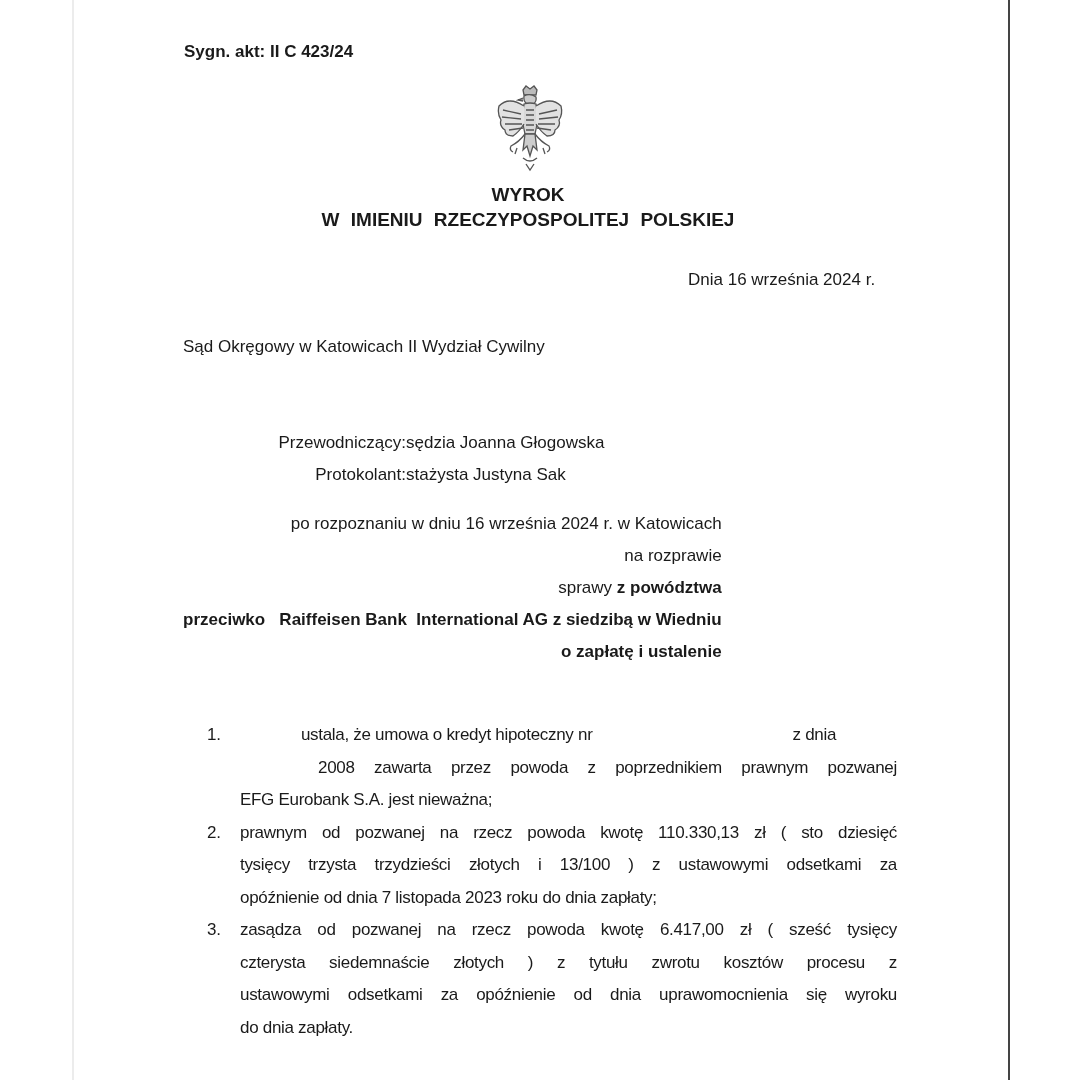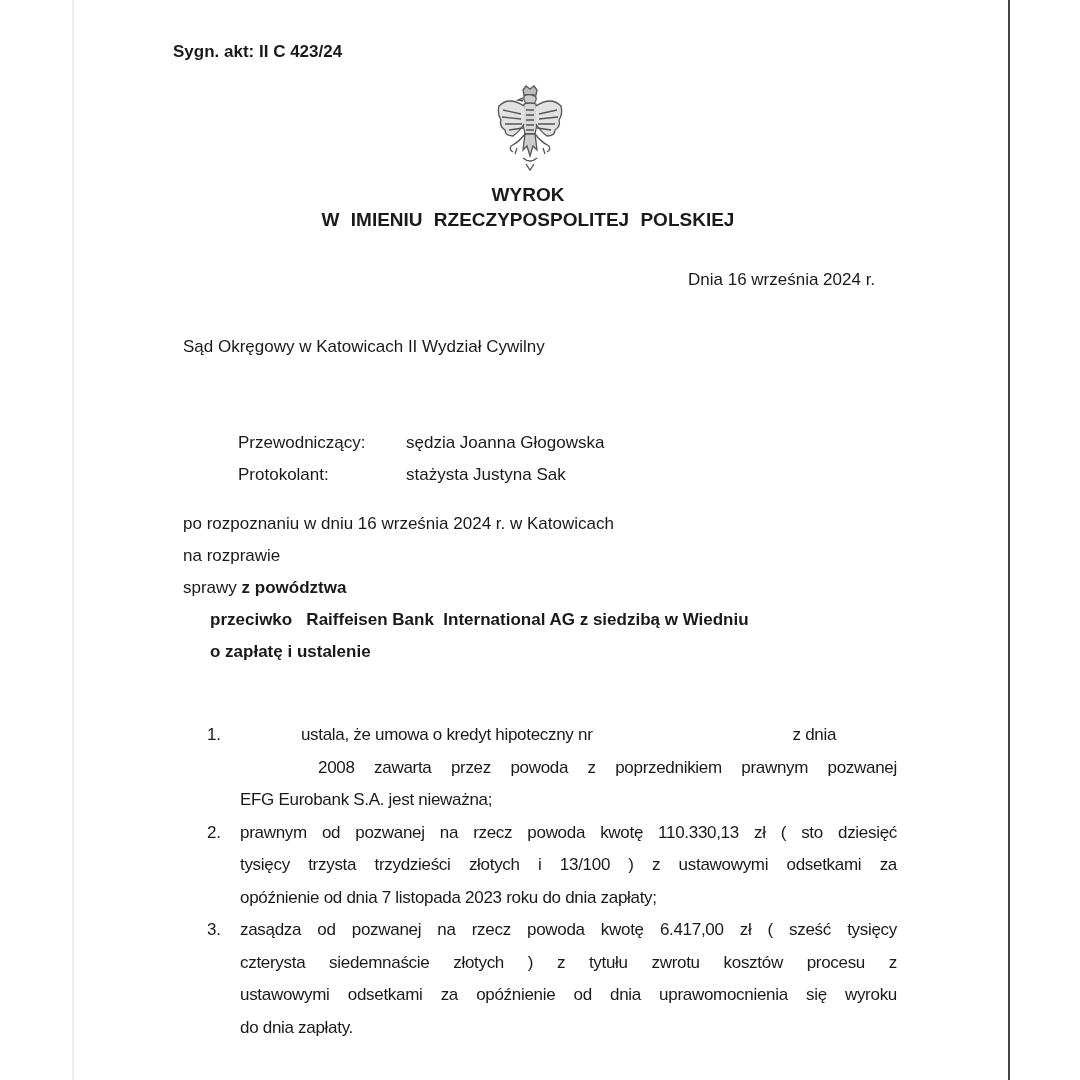--- a/index.html
+++ b/index.html
@@ -27,21 +27,21 @@
       position: absolute;
       left: 1008px;
       top: 0;
       width: 2px;
       height: 1080px;
       background: #444444;
     }
     .abs { position: absolute; white-space: nowrap; }
 
     .case-number {
-      left: 173px; top: 42px;
+      left: 184px; top: 42px;
       font-size: 17px; font-weight: bold;
     }
     .emblem {
       left: 493px; top: 84px;
       width: 74px; height: 90px;
     }
     .title {
       left: 0; width: 1056px; text-align: center;
       top: 182px;
       font-size: 19px; font-weight: bold;
@@ -49,28 +49,29 @@
     }
     .title .l2 { word-spacing: 6px; }
     .date {
       left: 688px; top: 270px;
       font-size: 17px;
       text-align: right;
     }
     .body-text {
       font-size: 17px;
       line-height: 32px;
+      text-align: right;
     }
     .court { left: 183px; top: 331px; }
     .panel { left: 238px; top: 427px; }
     .panel .row { display: flex; }
     .panel .role { width: 168px; }
     .hearing { left: 183px; top: 508px; }
     .hearing b { font-weight: bold; }
-    .hearing .bold-line { font-weight: bold; margin-left: 27px; }
+    .hearing .bold-line { font-weight: bold; }
 
     .rulings {
       position: absolute;
       left: 207px; top: 719px;
       width: 690px;
       font-size: 17px;
       line-height: 32.5px;
       letter-spacing: -0.3px;
     }
     .ruling {

